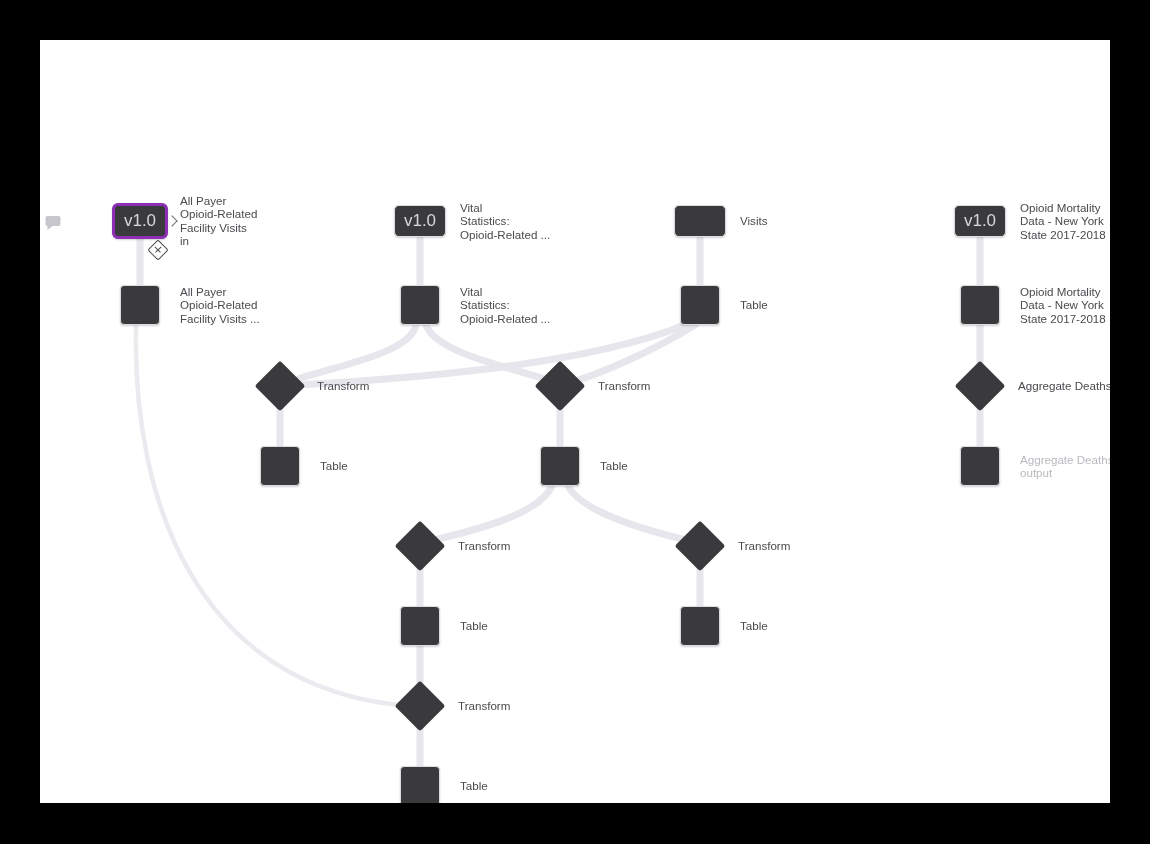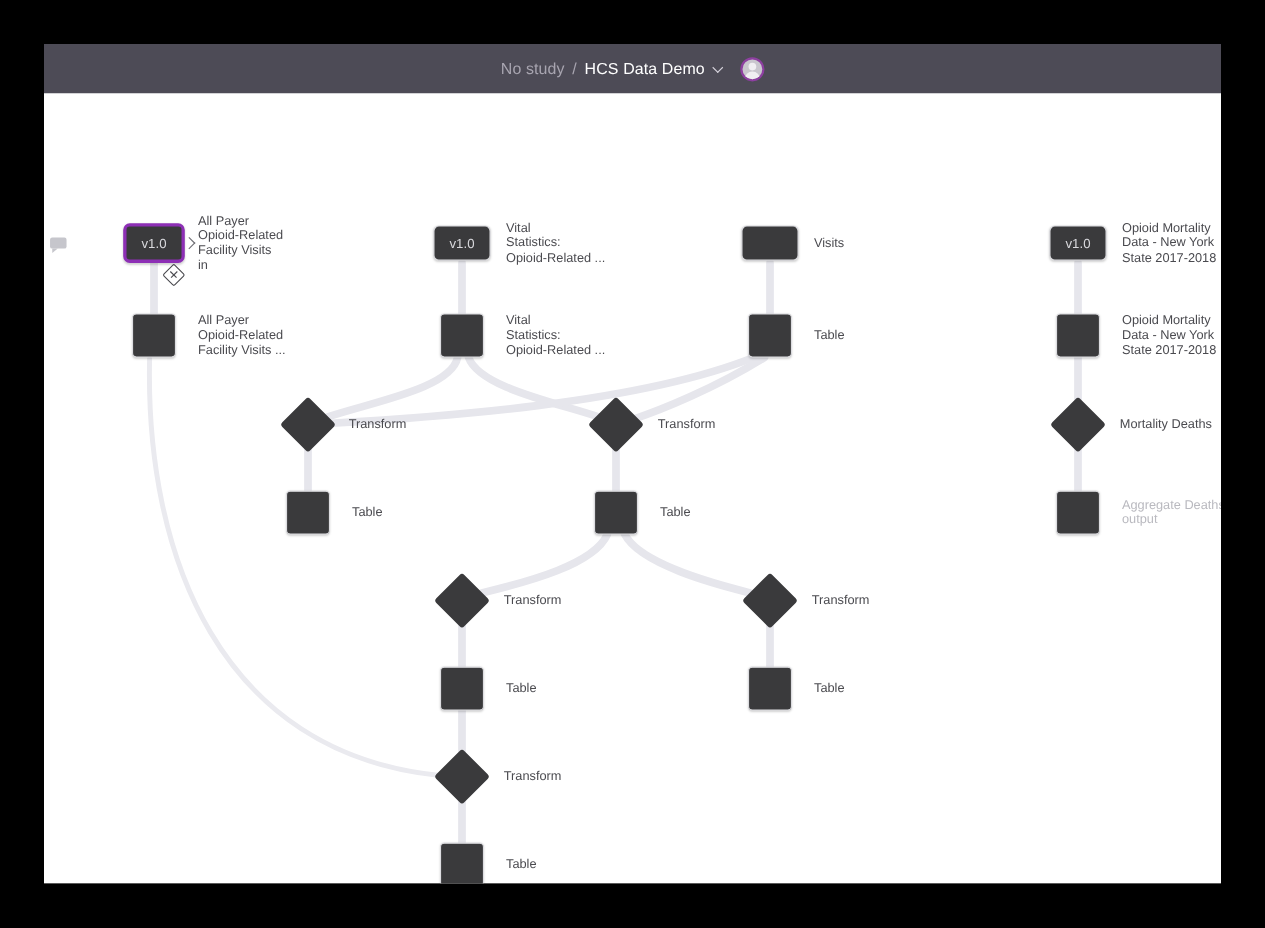--- a/index.html
+++ b/index.html
@@ -98,21 +98,21 @@
   }
   .box {
     background: #3a3a3c;
     border: 1.5px solid #dddde1;
     border-radius: 4px;
     box-shadow: 0 1px 2px rgba(0,0,0,.18);
     display: flex;
     align-items: center;
     justify-content: center;
     color: #d8d8dc;
-    font-size: 12px;
+    font-size: 17px;
   }
   .box.sq   { width: 40px; height: 40px; }
   .box.ver  { width: 52px; height: 32px; border-radius: 5px; }
   .box.selected {
     border: 3px solid #8d2fb5;
     border-radius: 6px;
     width: 56px; height: 36px;
   }
   .diamond {
     width: 36px; height: 36px;
@@ -169,29 +169,20 @@
     background: #4a4a4f;
   }
   .add-badge .plus-v { left: 50%; top: 2px; margin-left: -.9px; width: 1.8px; height: 7.5px; }
   .add-badge .plus-h { top: 50%; left: 2px; margin-top: -.9px; height: 1.8px; width: 7.5px; }
 </style>
 </head>
 <body>
 
 <div id="app">
 
-  <div id="topbar">
-    <div class="crumbs">
-      <span class="crumb-muted">No study</span>
-      <span class="crumb-sep">/</span>
-      <span class="crumb-active">HCS Data Demo</span>
-      <span class="chev-down"></span>
-      <span class="avatar"></span>
-    </div>
-  </div>
 
   <div id="canvas">
 
     <svg id="edges" viewBox="0 0 1070 718" width="1070" height="718">
       <g fill="none" stroke="#e6e6ec" stroke-width="7" stroke-linecap="round">
 
         <path d="M100,154 L100,200"></path>
         <path d="M380,154 L380,200"></path>
         <path d="M660,154 L660,200"></path>
         <path d="M940,154 L940,200"></path>
@@ -275,21 +266,21 @@
 Data - New York
 State 2017-2018</div>
 
     <div class="node diamond" style="left:240px; top:301px;"></div>
     <div class="label nowrap" style="left:277px; top:301px;">Transform</div>
 
     <div class="node diamond" style="left:520px; top:301px;"></div>
     <div class="label nowrap" style="left:558px; top:301px;">Transform</div>
 
     <div class="node diamond" style="left:940px; top:301px;"></div>
-    <div class="label nowrap" style="left:978px; top:301px;">Mortality Deaths</div>
+    <div class="label nowrap" style="left:978px; top:301px;">Aggregate Deaths</div>
 
     <div class="node box sq" style="left:240px; top:381px;"></div>
     <div class="label nowrap" style="left:280px; top:381px;">Table</div>
 
     <div class="node box sq" style="left:520px; top:381px;"></div>
     <div class="label nowrap" style="left:560px; top:381px;">Table</div>
 
     <div class="node box sq" style="left:940px; top:381px;"></div>
     <div class="label wide muted" style="left:980px; top:381px;">Aggregate Deaths
 output</div>

